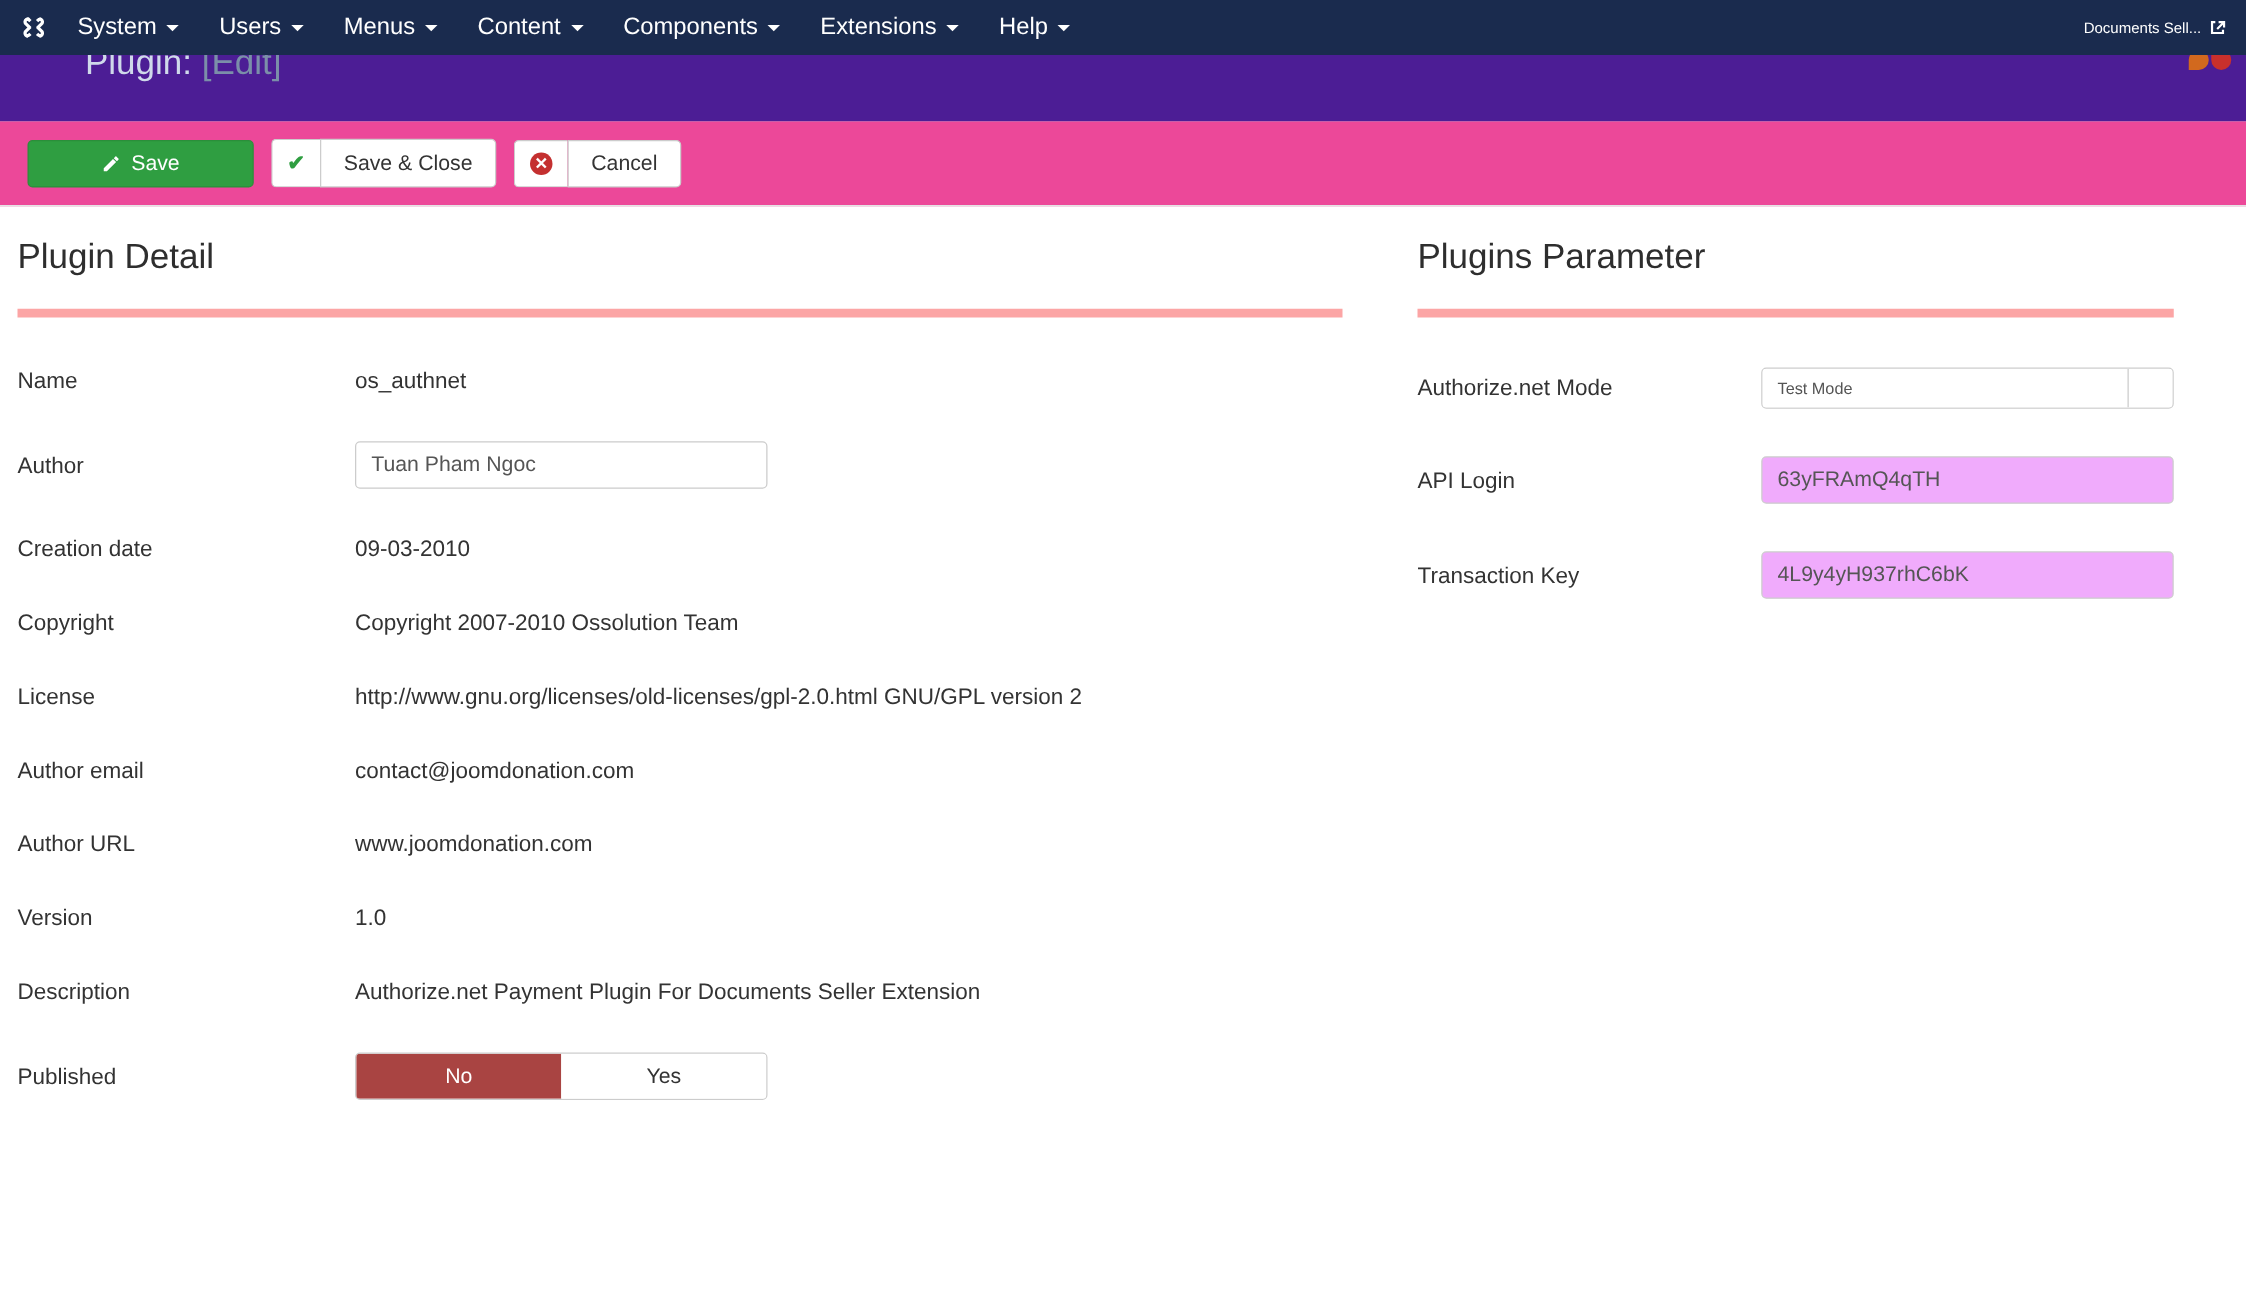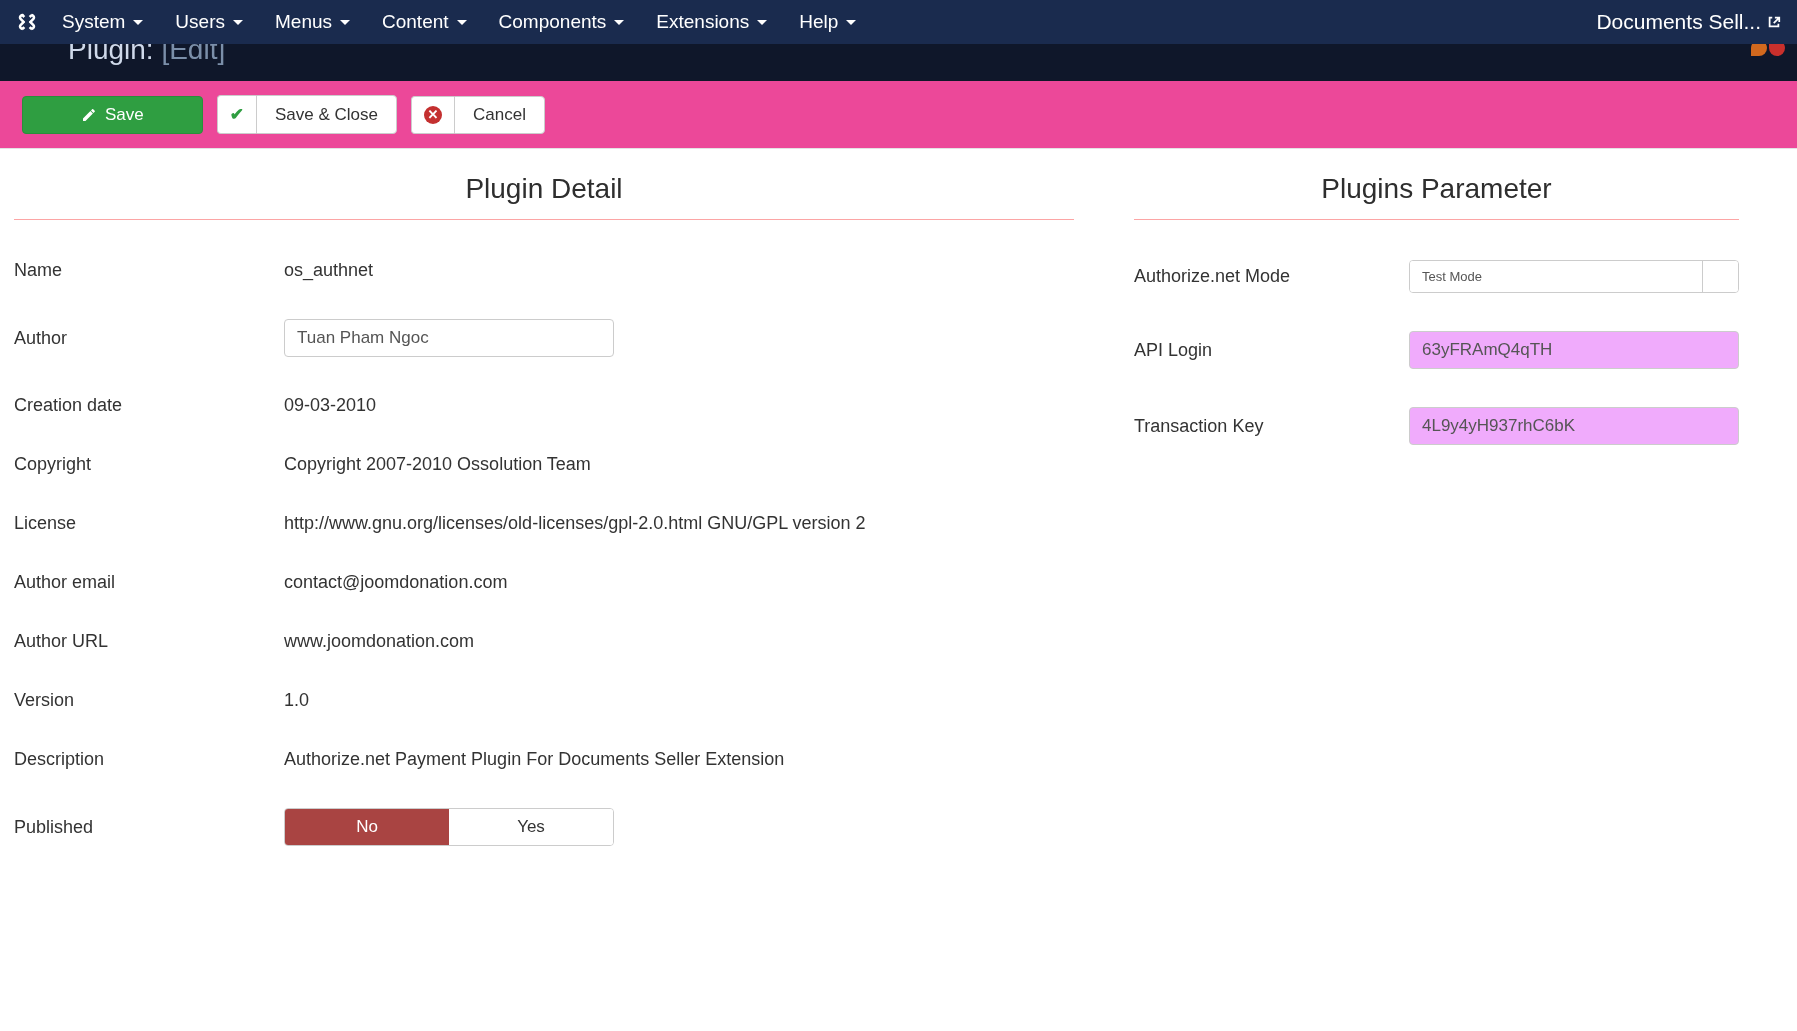--- a/index.html
+++ b/index.html
@@ -36,31 +36,31 @@
   .navbar .caret {
     display: inline-block;
     width: 0; height: 0;
     border-left: 5px solid transparent;
     border-right: 5px solid transparent;
     border-top: 5px solid #fff;
     margin-left: 2px;
   }
   .navbar .right-link {
     color: #fff;
-    font-size: 21px;
+    font-size: 12px;
     display: flex;
     align-items: center;
     gap: 6px;
     cursor: pointer;
   }
 
   
   .header-band {
-    background: #0f172a;
-    height: 37px;
+    background: #4c1d95;
+    height: 53px;
     overflow: hidden;
     position: relative;
   }
   .header-band .page-title {
     position: absolute;
     left: 68px;
     top: -10px;
     color: #cfd9ea;
     font-size: 28px;
   }
@@ -147,24 +147,23 @@
     padding: 24px 14px 60px 14px;
     gap: 60px;
   }
   .col-left { flex: 1; max-width: 1060px; }
   .col-right { flex: 0 0 560px; }
 
   .section-title {
     font-size: 28px;
     font-weight: 400;
     color: #2e2e2e;
-    padding-bottom: 14px;
-    border-bottom: 1px solid #fca5a5;
+    padding-bottom: 26px;
+    border-bottom: 7px solid #fca5a5;
     margin-bottom: 40px;
-    text-align: center;
   }
 
   .form-row {
     display: flex;
     align-items: center;
     margin-bottom: 38px;
   }
   .form-row .label {
     width: 270px;
     font-size: 18px;

